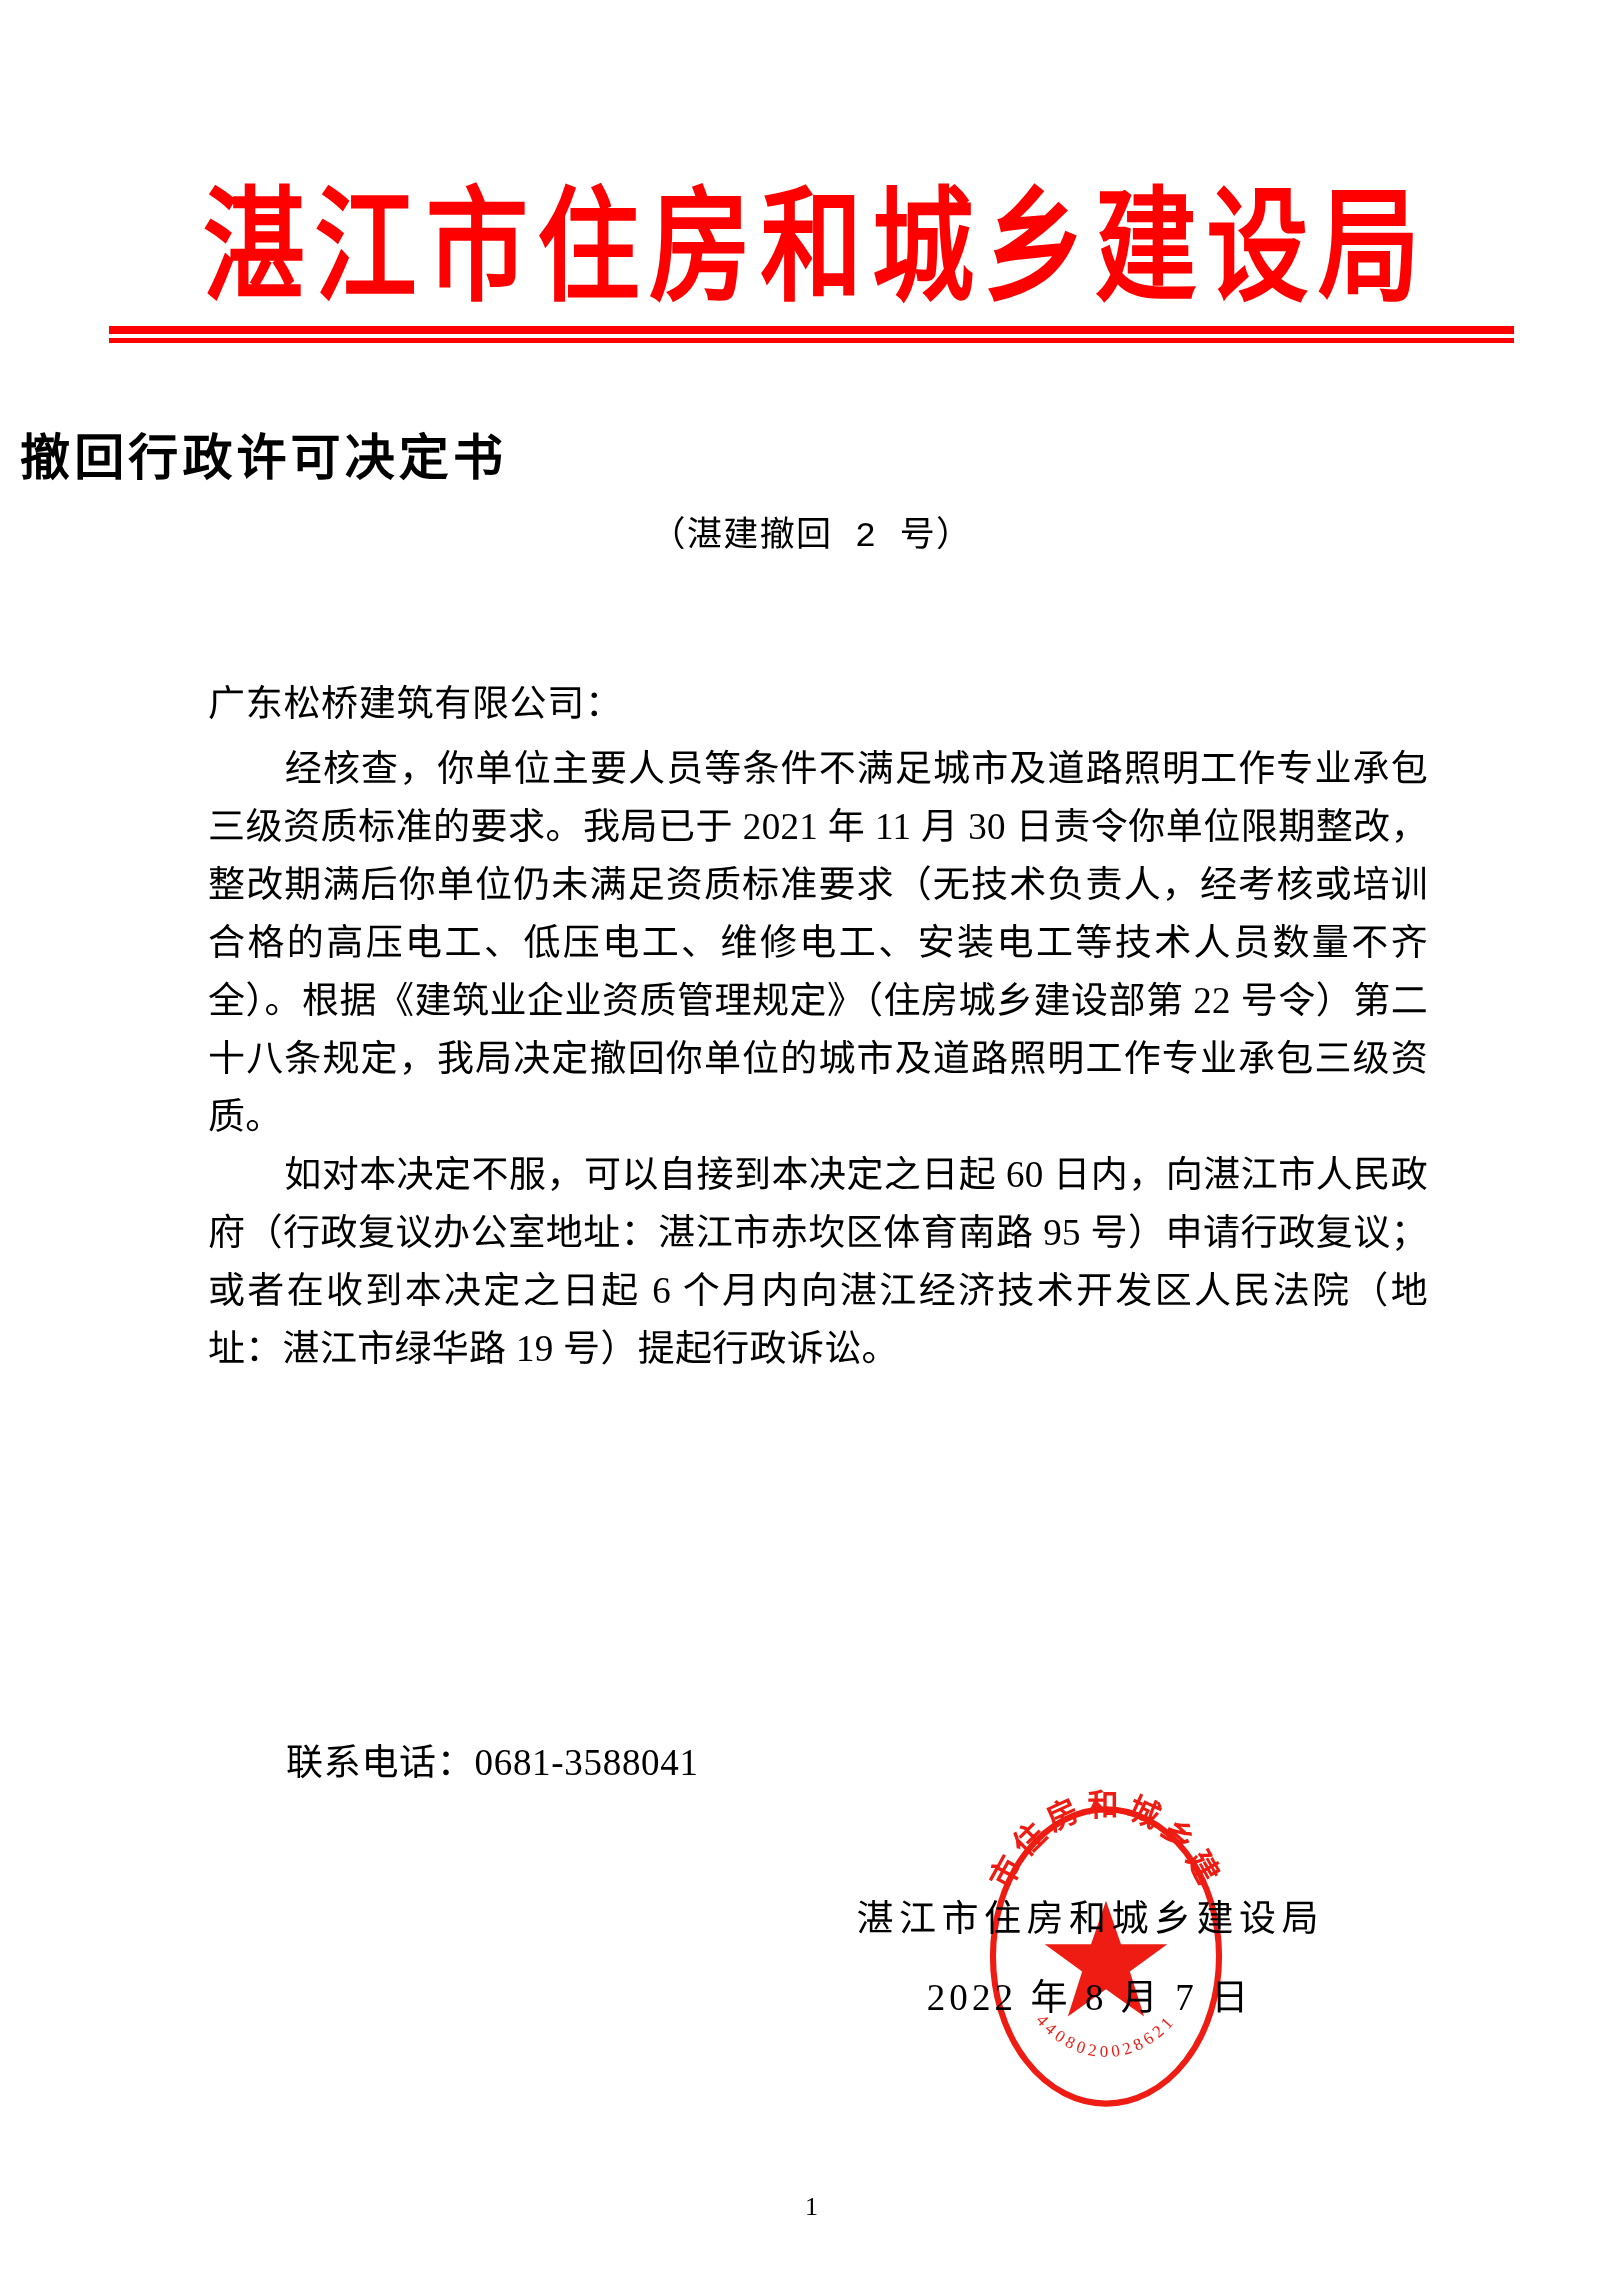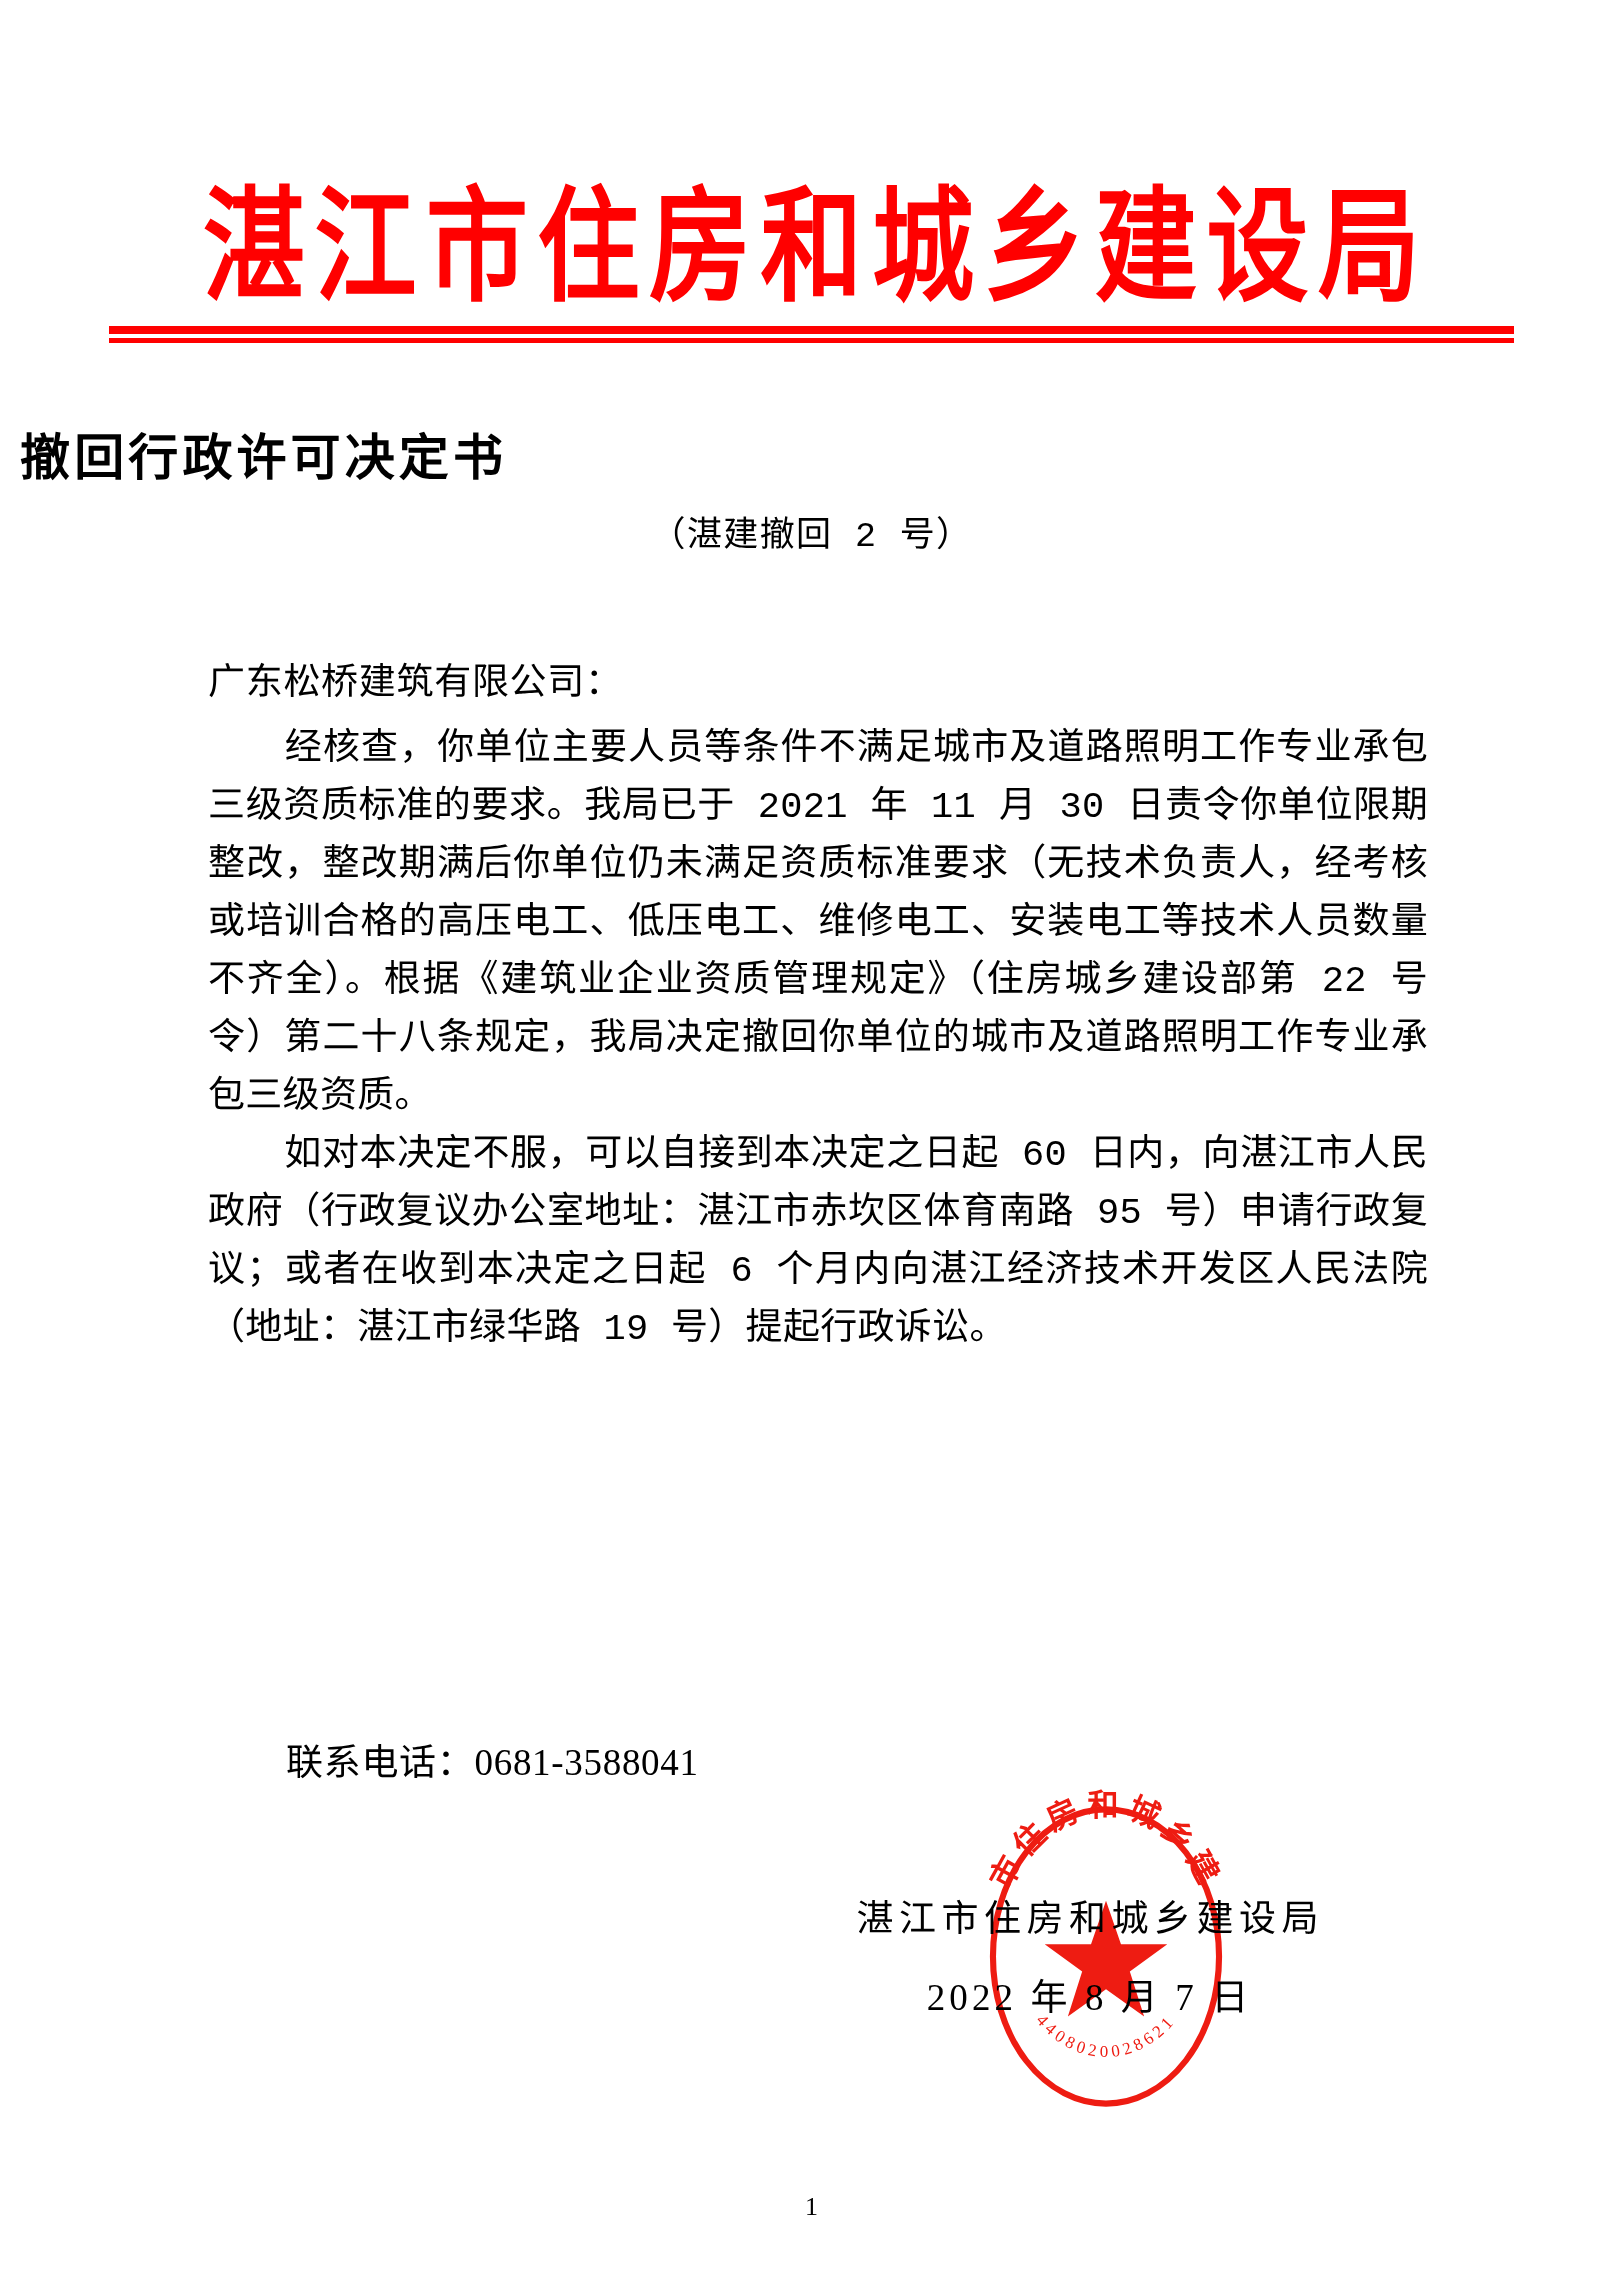--- a/index.html
+++ b/index.html
@@ -91,24 +91,23 @@
     text-align: center;
     font-family: Liberation Mono, monospace;
     font-size: 35px;
     letter-spacing: 1.4px;
     color: #000000;
   }
 
   
   .body-block {
     position: absolute;
-    top: 648px;
+    top: 668px;
     left: 208px;
     width: 1220px;
-    font-family: Liberation Mono, monospace;
   }
 
   .addressee {
     font-size: 37px;
     line-height: 72px;
     letter-spacing: 0.7px;
   }
 
   .para {
     font-size: 37px;

